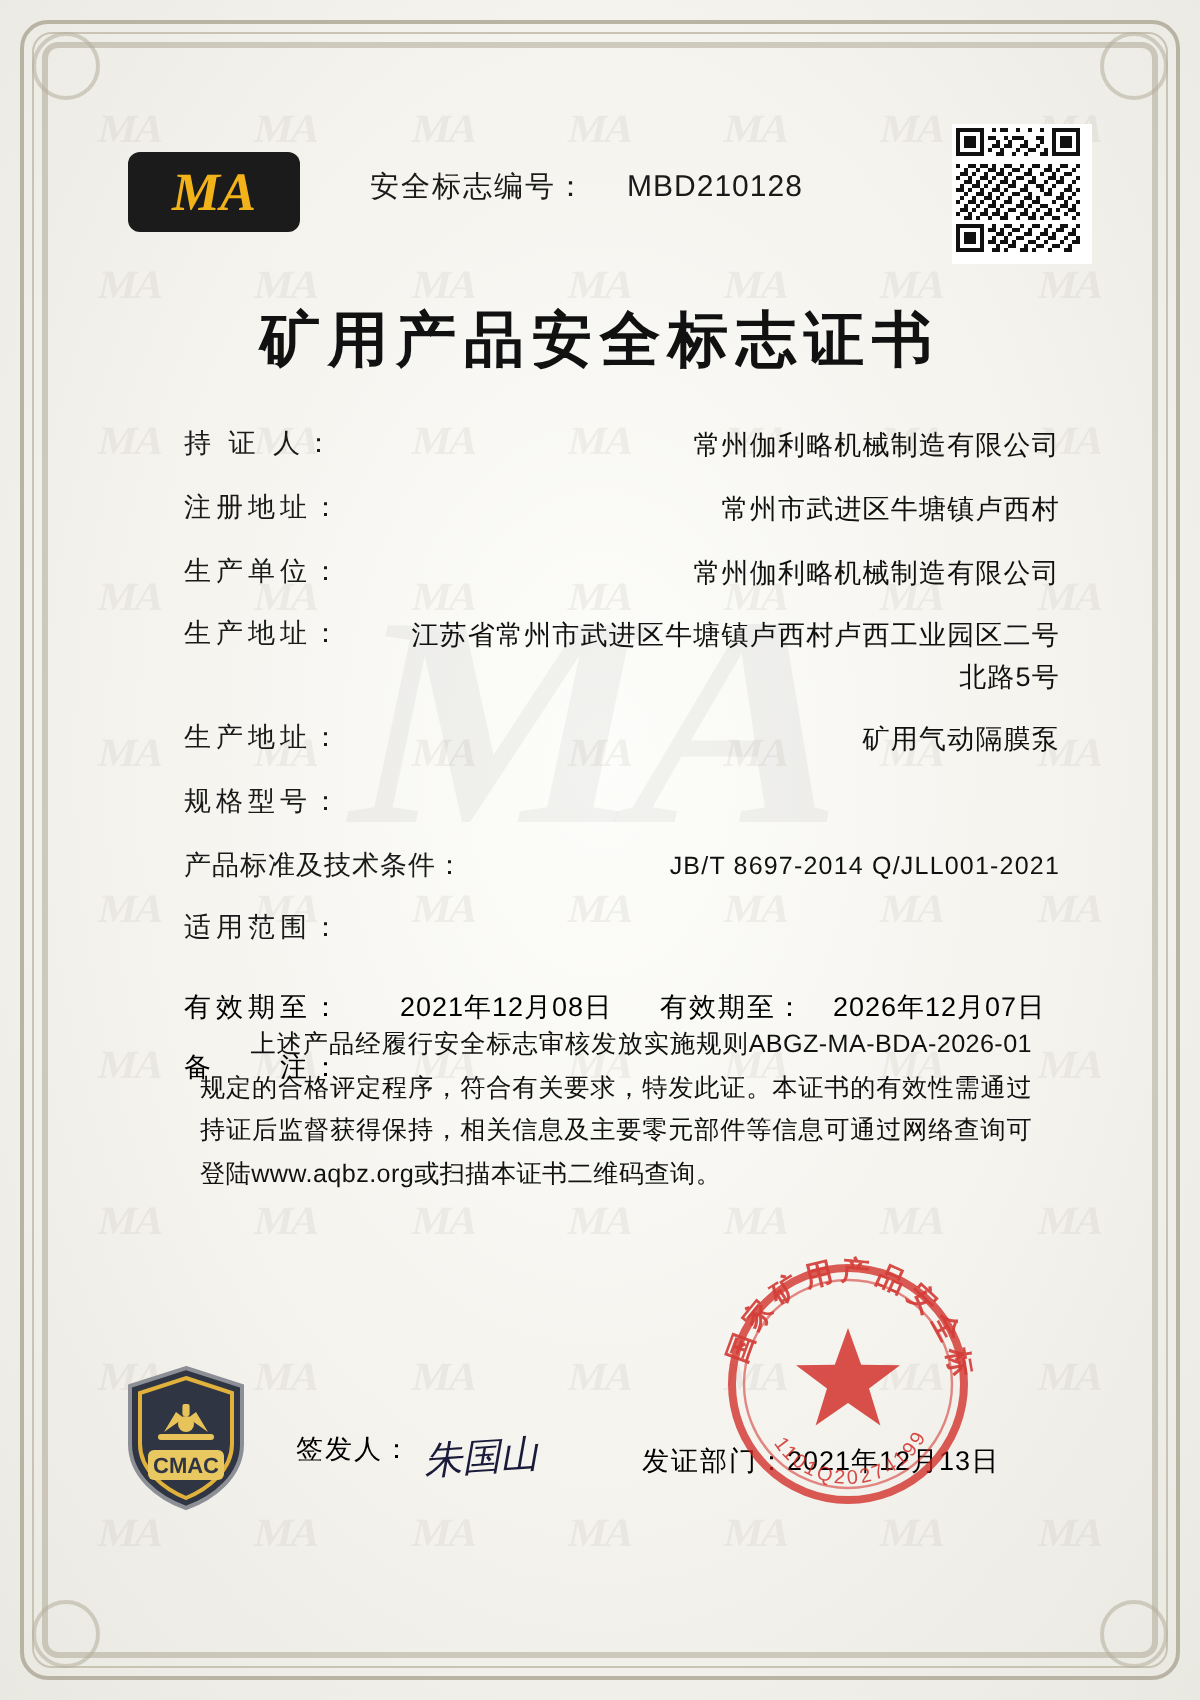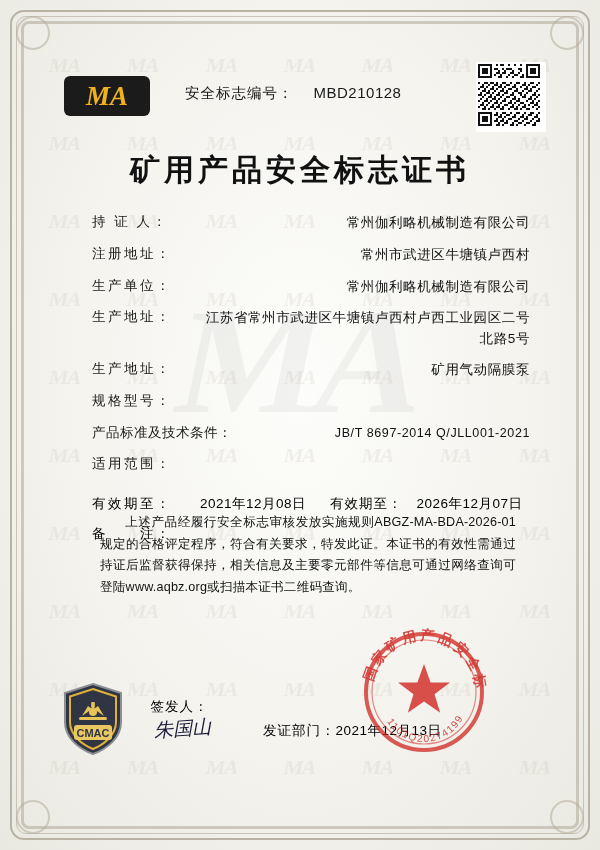--- a/index.html
+++ b/index.html
@@ -235,21 +235,21 @@
   }
 
   
   .sig-area {
     position: absolute;
     left: 108px; right: 30px; bottom: 72px;
     display: flex;
     align-items: flex-end;
     font-size: 13.5px;
   }
-  .sig-block { display: flex; align-items: center; flex-direction: column; }
+  .sig-block { display: flex; align-items: flex-start; }
   .sig-label { letter-spacing: 1px; }
   .sig-name {
     font-family: "Liberation Serif", serif;
     font-style: italic;
     font-size: 19px;
     margin-left: 6px;
     margin-bottom: -2px;
     color: #1a1a3a;
     transform: rotate(-4deg);
   }

